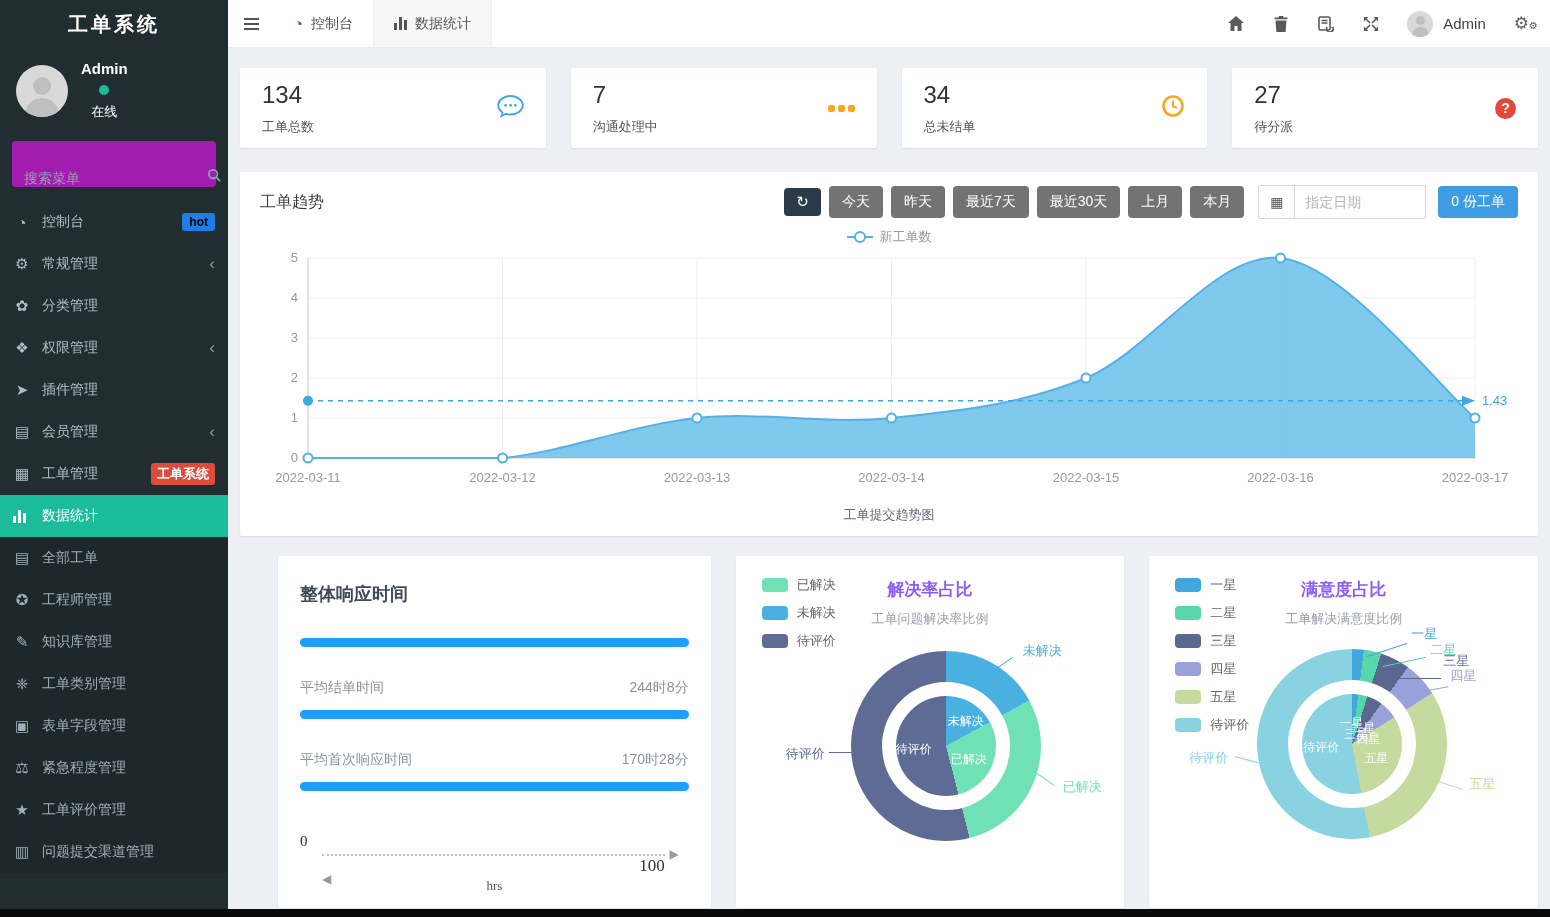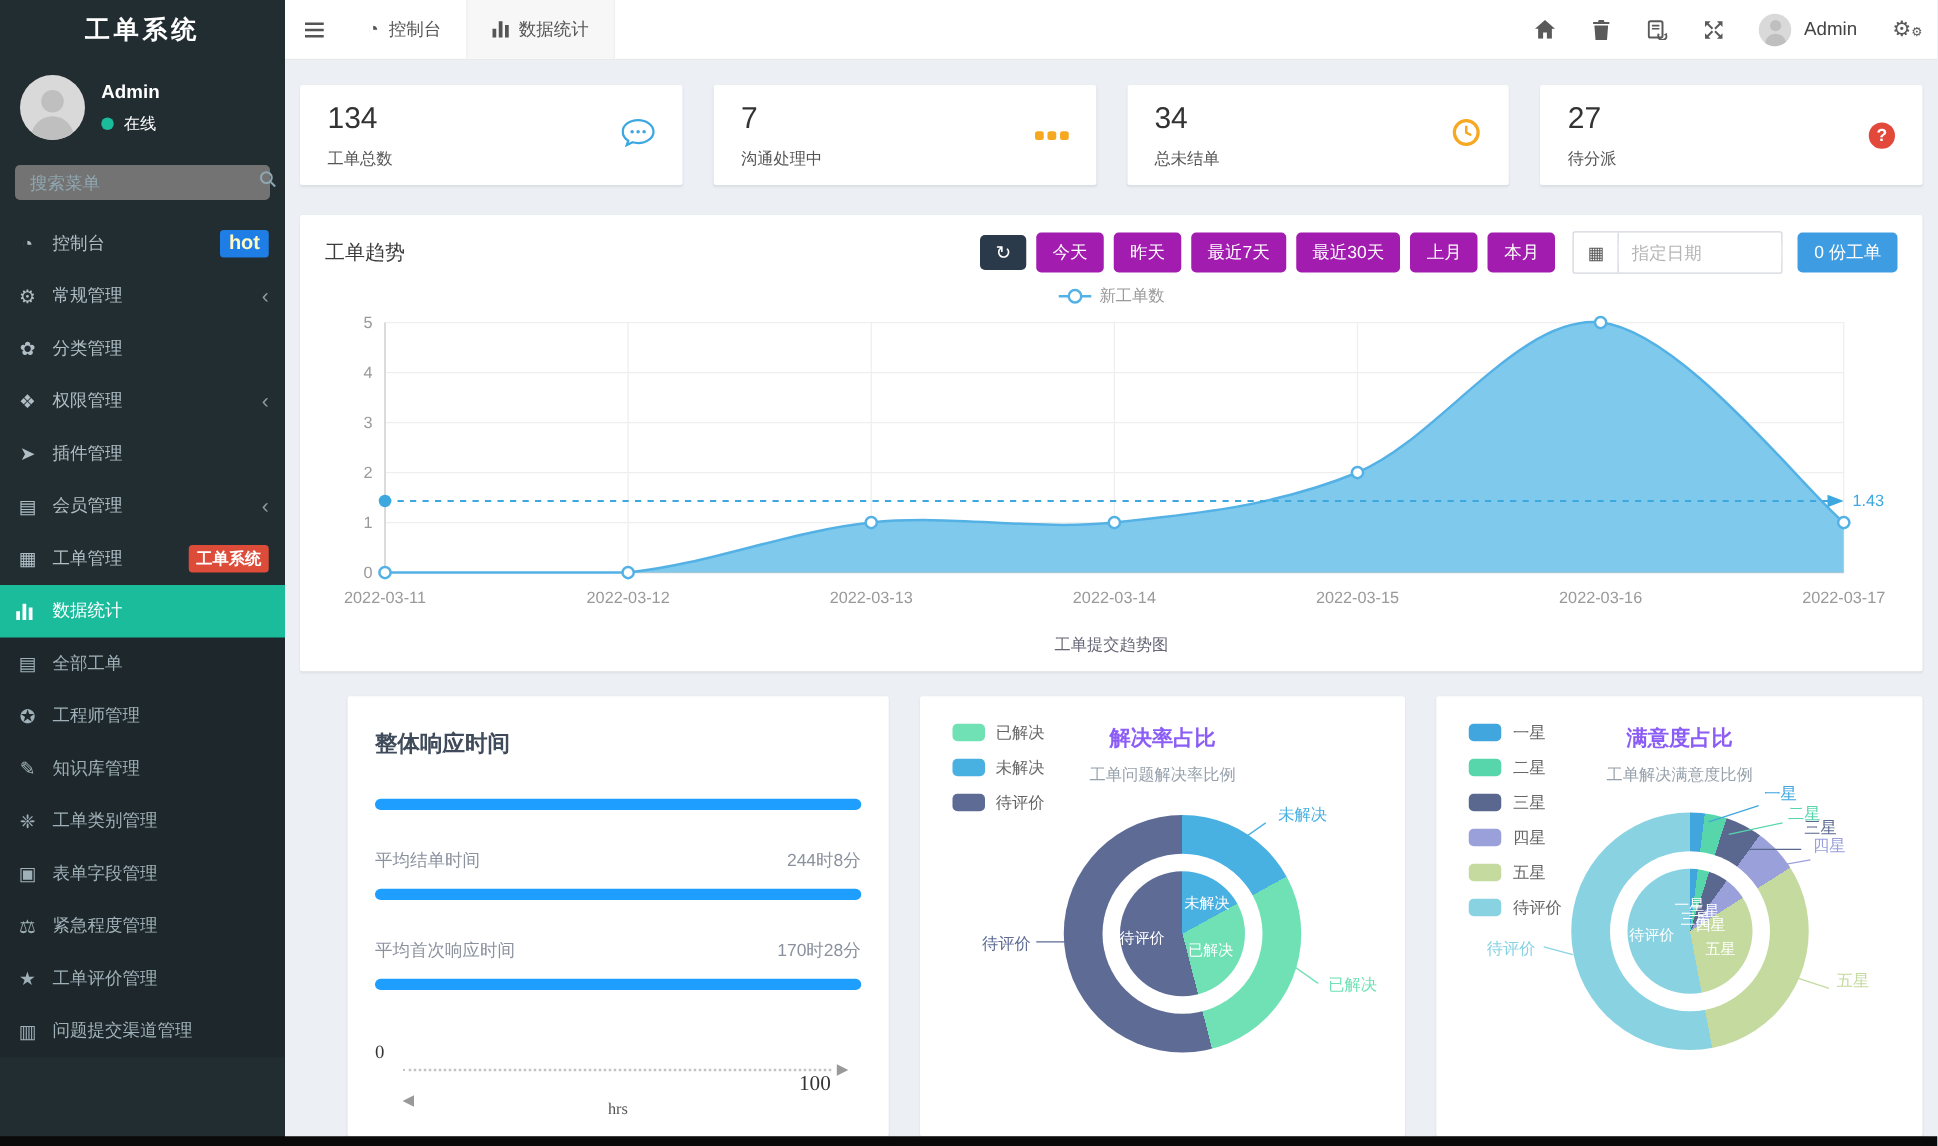--- a/index.html
+++ b/index.html
@@ -10,31 +10,31 @@
   }
   
   .sidebar { position:absolute; left:0; top:0; width:228px; height:917px; background:#222d32; color:#b0bec5; }
   .brand { height:48px; line-height:48px; text-align:center; color:#fff; font-size:20px; font-weight:bold; letter-spacing:3px; }
   .user-panel { display:flex; gap:13px; align-items:center; padding:12px 12px 14px 16px; }
   .avatar { width:52px; height:52px; border-radius:50%; background:#d9d9d9; position:relative; overflow:hidden; flex:0 0 auto; }
   .avatar i { position:absolute; background:#bfbfbf; }
   .avatar .head { width:18px; height:18px; border-radius:50%; left:17px; top:12px; }
   .avatar .shoulders { width:34px; height:22px; border-radius:17px 17px 0 0; left:9px; top:33px; }
   .user-name { color:#fff; font-weight:bold; font-size:15px; margin-bottom:8px; }
-  .user-status { display:flex; align-items:center; gap:8px; font-size:13px; color:#fff; }
+  .user-status { display:flex; align-items:center; gap:8px; font-size:13px; color:#fff;flex-direction:column; }
   .dot { width:10px; height:10px; border-radius:50%; background:#1abc9c; }
-  .search-box { margin:6px 12px 14px; height:28px; background:#737373; border-radius:4px; display:flex; align-items:center; padding:0 10px; }
+  .search-box { margin:6px 12px 14px; height:46px; background:#a21caf; border-radius:4px; display:flex; align-items:flex-end; padding:0 10px; }
   .search-box input { flex:1; background:transparent; border:0; outline:0; color:#cfd8dc; font-size:14px; }
   .search-box input::placeholder { color:#8fa6b0; }
   ul.menu { list-style:none; margin:0; padding:0; font-size:14px; }
   ul.menu li { display:flex; align-items:center; height:42px; padding:0 13px; gap:11px; cursor:pointer; }
   ul.menu .ico { width:18px; text-align:center; font-size:15px; flex:0 0 auto; }
   ul.menu .lbl { flex:1; white-space:nowrap; }
   .chev { color:#8c9ba2; font-size:17px; }
-  .badge-hot { background:#1e7ee5; color:#fef9c3; font-size:16px; font-weight:bold; border-radius:3px; padding:2px 7px; }
+  .badge-hot { background:#1e7ee5; color:#000000; font-size:12px; font-weight:bold; border-radius:3px; padding:2px 7px; }
   .badge-red { background:#dd4b39; color:#fff; font-size:13px; font-weight:bold; border-radius:3px; padding:2px 6px; }
   .submenu { background:#1e282c; color:#9fb0b8; }
   ul.menu li.active { background:#1abc9c; color:#fff; }
   .bars-ico { display:inline-flex; align-items:flex-end; gap:2px; height:13px; }
   .bars-ico i { width:3px; background:currentColor; display:block; }
   .bars-ico i:nth-child(1){height:7px;} .bars-ico i:nth-child(2){height:13px;} .bars-ico i:nth-child(3){height:10px;}
   
   .topnav { position:absolute; left:228px; top:0; width:1322px; height:48px; background:#fff; border-bottom:1px solid #e9e9e9; display:flex; align-items:stretch; }
   .hamburger { width:46px; display:flex; flex-direction:column; gap:3px; justify-content:center; align-items:center; cursor:pointer; }
   .hamburger i { width:15px; height:2px; background:#555; display:block; }
@@ -60,21 +60,21 @@
   .stat-lab { font-size:13px; color:#555; margin-top:9px; }
   .q-circle { width:21px; height:21px; border-radius:50%; background:#e2493b; color:#fff; font-weight:bold; font-size:14px; display:flex; align-items:center; justify-content:center; }
   .dots3 { display:flex; gap:3px; }
   .dots3 i { width:7px; height:7px; border-radius:2px; background:#f6a821; display:block; }
   
   .trend-card { margin:24px 12px 0; padding:13px 20px 4px; }
   .trend-head { display:flex; align-items:center; gap:8px; }
   .trend-title { font-size:16px; color:#3c3c3c; margin-right:auto; }
   .btn { border:0; cursor:pointer; border-radius:4px; font-size:14px; padding:7px 13px; color:#fff; font-family:inherit; }
   .btn-dark { background:#2b3a4a; font-size:15px; padding:5px 12px; }
-  .btn-green { background:#a21caf;text-align:right; }
+  .btn-green { background:#737373;text-align:right; }
   .btn-blue  { background:#3e9de2; margin-left:4px; }
   .date-group { display:flex; align-items:center; border:1px solid #d2d6de; border-radius:2px; background:#fff; height:34px; margin-left:6px; }
   .date-prepend { width:36px; text-align:center; color:#555; font-size:14px; border-right:1px solid #d2d6de; line-height:32px; }
   .date-group input { border:0; outline:0; width:130px; padding:0 10px; font-size:14px; color:#555; font-family:inherit; }
   .date-group input::placeholder { color:#b5b5b5; }
   .legend-row { display:flex; justify-content:center; align-items:center; gap:7px; margin-top:9px; color:#999; font-size:13px; }
   .legend-marker { width:26px; height:2px; background:#54b1e5; position:relative; }
   .legend-marker::after { content:""; position:absolute; width:8px; height:8px; border:2px solid #54b1e5; border-radius:50%; background:#fff; left:7px; top:-5px; }
   .axis-title { text-align:center; color:#667; font-size:13px; padding:4px 0 8px; }
   

